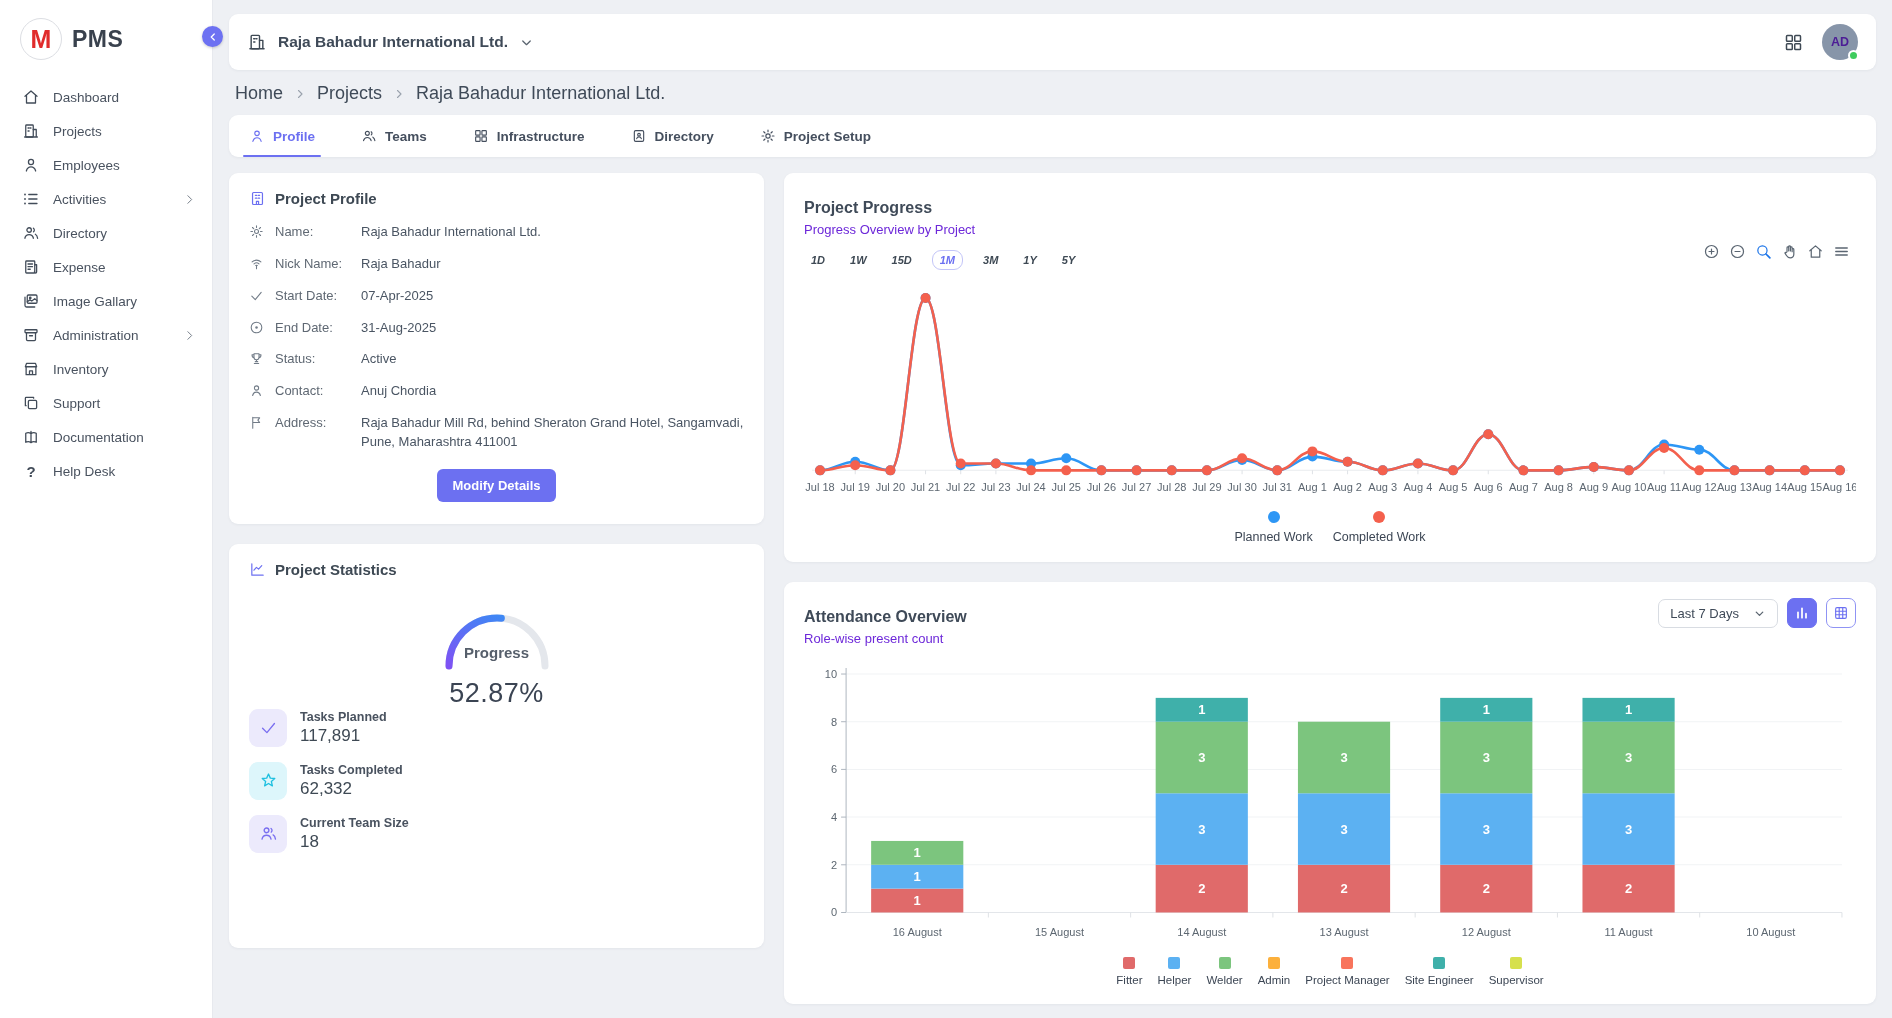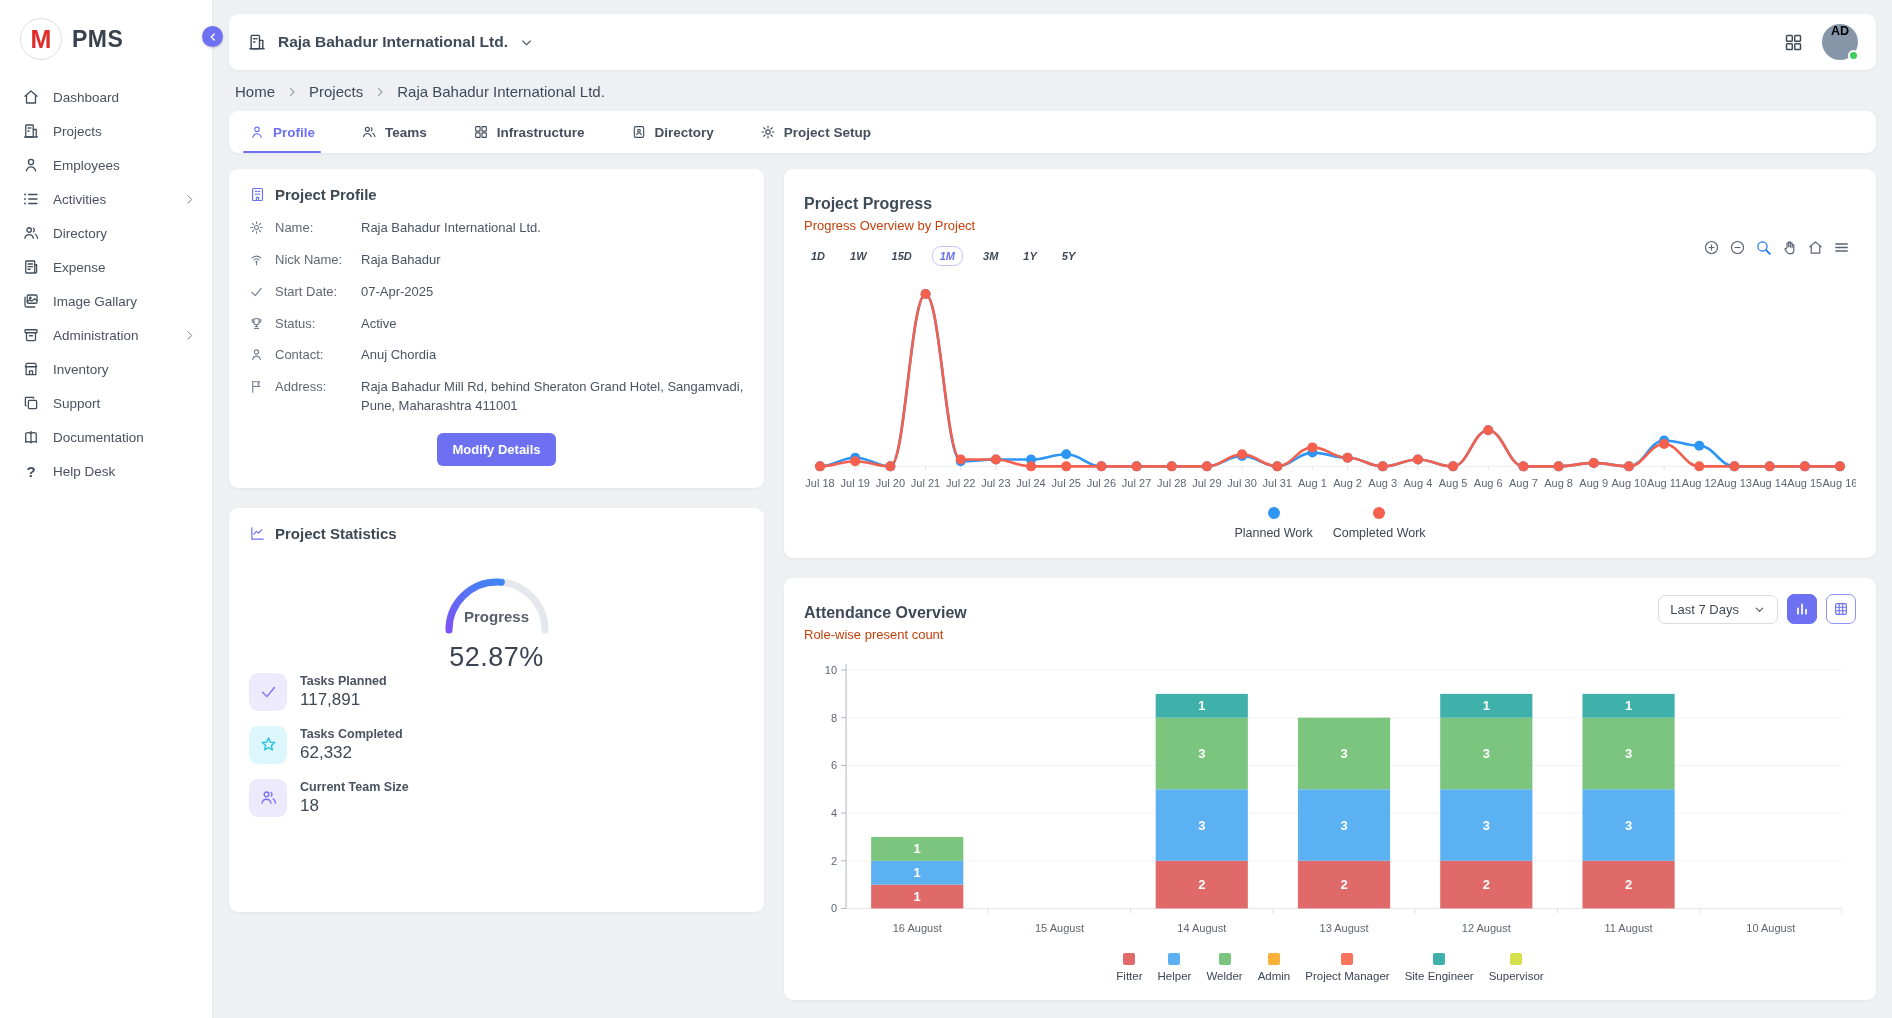--- a/index.html
+++ b/index.html
@@ -33,24 +33,24 @@
   .topbar { height:56px; display:flex; align-items:center; padding:0 18px; }
   .company { display:flex; align-items:center; gap:11px; cursor:pointer; }
   .company-icon { color:#3e4954; display:flex; }
   .company-icon svg { width:20px; height:20px; }
   .company-name { font-size:15.5px; font-weight:600; color:#3f4a58; }
   .company-chev { color:#5b6570; display:flex; }
   .company-chev svg { width:15px; height:15px; }
   .topbar-right { margin-left:auto; display:flex; align-items:center; gap:18px; }
   .apps-btn { color:#3e4954; background:none; border:none; cursor:pointer; display:flex; }
   .apps-btn svg { width:21px; height:21px; }
-  .avatar { position:relative; width:36px; height:36px; border-radius:50%; background:#8795a9; color:#000000; font-size:12.5px; font-weight:bold; display:flex; justify-content:center; cursor:pointer; }
+  .avatar { position:relative; width:36px; height:36px; border-radius:50%; background:#8795a9; color:#4c1d95; font-size:12.5px; font-weight:bold; display:flex; align-items:center; justify-content:center; cursor:pointer; }
   .status-dot { position:absolute; right:-1px; bottom:-1px; width:11px; height:11px; border-radius:50%; background:#3fcc5e; border:2px solid #fff; }
 
-  .breadcrumb { display:flex; align-items:center; gap:11px; margin:13px 6px 11px; font-size:15px; color:#3f4a58; }
+  .breadcrumb { display:flex; align-items:center; gap:11px; margin:13px 6px 11px; font-size:18px; color:#3f4a58; }
   .crumb { cursor:pointer; }
   .crumb-sep { color:#9aa2ad; display:flex; }
   .crumb-sep svg { width:12px; height:12px; }
 
   .tabbar { height:42px; display:flex; align-items:stretch; gap:46px; padding:0 20px; }
   .tab { position:relative; display:flex; align-items:center; gap:8px; font-size:13.5px; font-weight:600; color:#454f5e; cursor:pointer; }
   .tab svg { width:16px; height:16px; }
   .tab.active { color:#6c70f1; }
   .tab.active::after { content:""; position:absolute; left:-6px; right:-6px; bottom:0; height:2.5px; border-radius:3px; background:#6c70f1; }
 
@@ -80,21 +80,21 @@
   .stat-ic { width:38px; height:38px; border-radius:9px; display:flex; align-items:center; justify-content:center; }
   .stat-ic svg { width:19px; height:19px; }
   .ic-purple { background:#eceafc; color:#7a6ff0; }
   .ic-cyan { background:#ddf6fb; color:#1fc0e0; }
   .stat-label { font-size:12.5px; font-weight:700; color:#49525f; }
   .stat-value { font-size:17px; color:#3e4954; margin-top:2px; }
 
   
   .gcard { padding:15px 20px 12px; position:relative; }
   .chart-title { font-size:16px; font-weight:700; color:#3f4a58;margin-top:11px; }
-  .chart-sub { font-size:13px; color:#c2410c; margin-top:5px; }
+  .chart-sub { font-size:13px; color:#6d28d9; margin-top:5px; }
   .ranges { display:flex; align-items:center; gap:15px; margin:13px 0 4px 2px;font-style:italic; }
   .range { font-size:11px; font-weight:700; color:#3e4954; cursor:pointer; padding:3px 4px; border:1px solid transparent; }
   .range.active { color:#6c70f1; border:1px solid #c3c5f8; border-radius:9px; padding:3px 7px; }
   .chart-toolbar { position:absolute; top:70px; right:26px; display:flex; align-items:center; gap:9px; color:#5b6672; }
   .tool { background:none; border:none; color:#5b6672; cursor:pointer; display:flex; padding:0; }
   .tool svg { width:17px; height:17px; }
   .tool.active { color:#1a73e8; }
   .ax { font-size:11px; fill:#5d6771; }
   .barlbl { font-size:13px; font-weight:bold; fill:#fff; }
   .legend-row { display:flex; justify-content:center; gap:20px; margin:2px 0 6px; }
@@ -375,20 +375,30 @@
           <span class="fvalue">Raja Bahadur</span>
         </div>
         <div class="field-row">
           <span class="ficon">
               <svg class="ic" viewBox="0 0 24 24">
                 <path d="M4.5 13 10 18.5 19.5 7"></path>
               </svg>
             </span>
           <span class="flabel">Start Date:</span>
           <span class="fvalue">07-Apr-2025</span>
+        </div>
+        <div class="field-row">
+          <span class="ficon">
+              <svg class="ic" viewBox="0 0 24 24">
+                <circle cx="12" cy="12" r="8.5"></circle>
+                <circle cx="12" cy="12" r="2" fill="currentColor" stroke="none"></circle>
+              </svg>
+            </span>
+          <span class="flabel">End Date:</span>
+          <span class="fvalue">31-Aug-2025</span>
         </div>
         <div class="field-row">
           <span class="ficon">
               <svg class="ic" viewBox="0 0 24 24">
                 <path d="M8 4.5h8v5.5a4 4 0 0 1-8 0zM8 6H4.8c0 3 1.6 4.6 3.2 4.6M16 6h3.2c0 3-1.6 4.6-3.2 4.6M12 14v3M8.5 20h7M10 17h4"></path>
               </svg>
             </span>
           <span class="flabel">Status:</span>
           <span class="fvalue">Active</span>
         </div>

